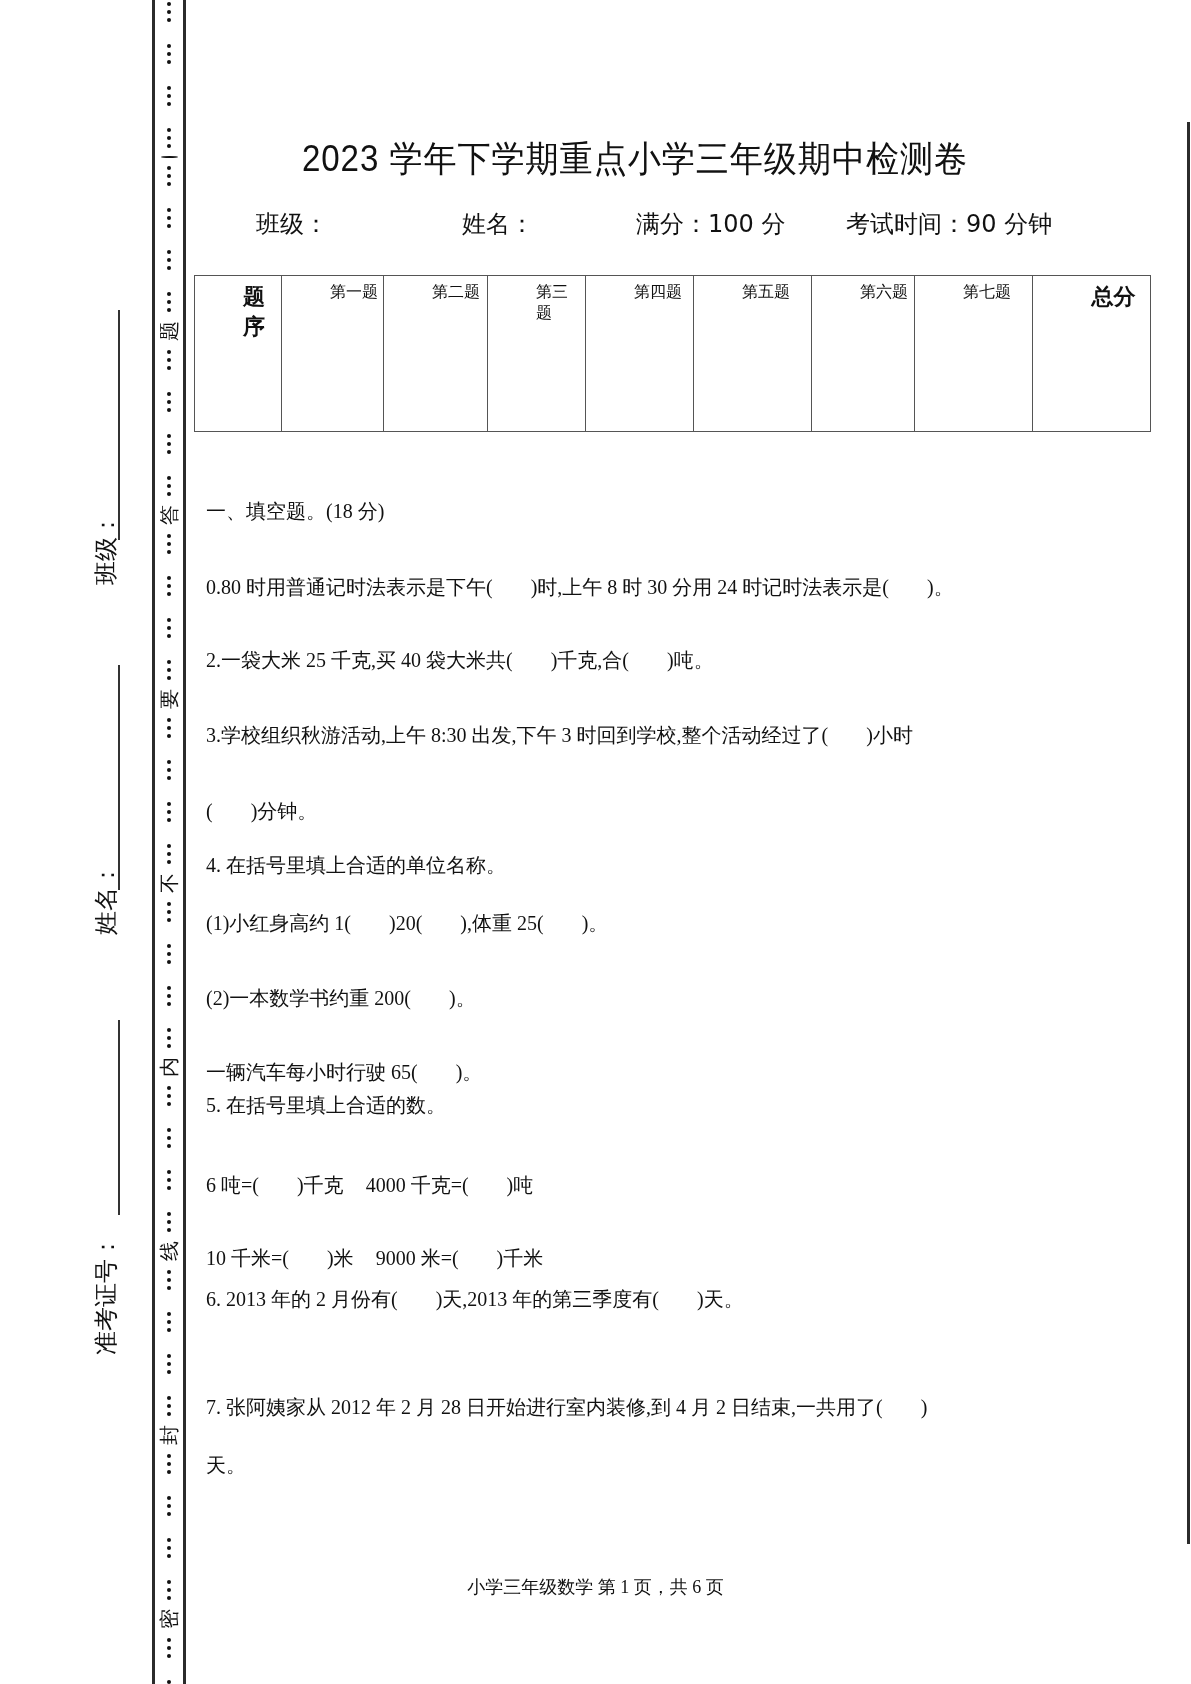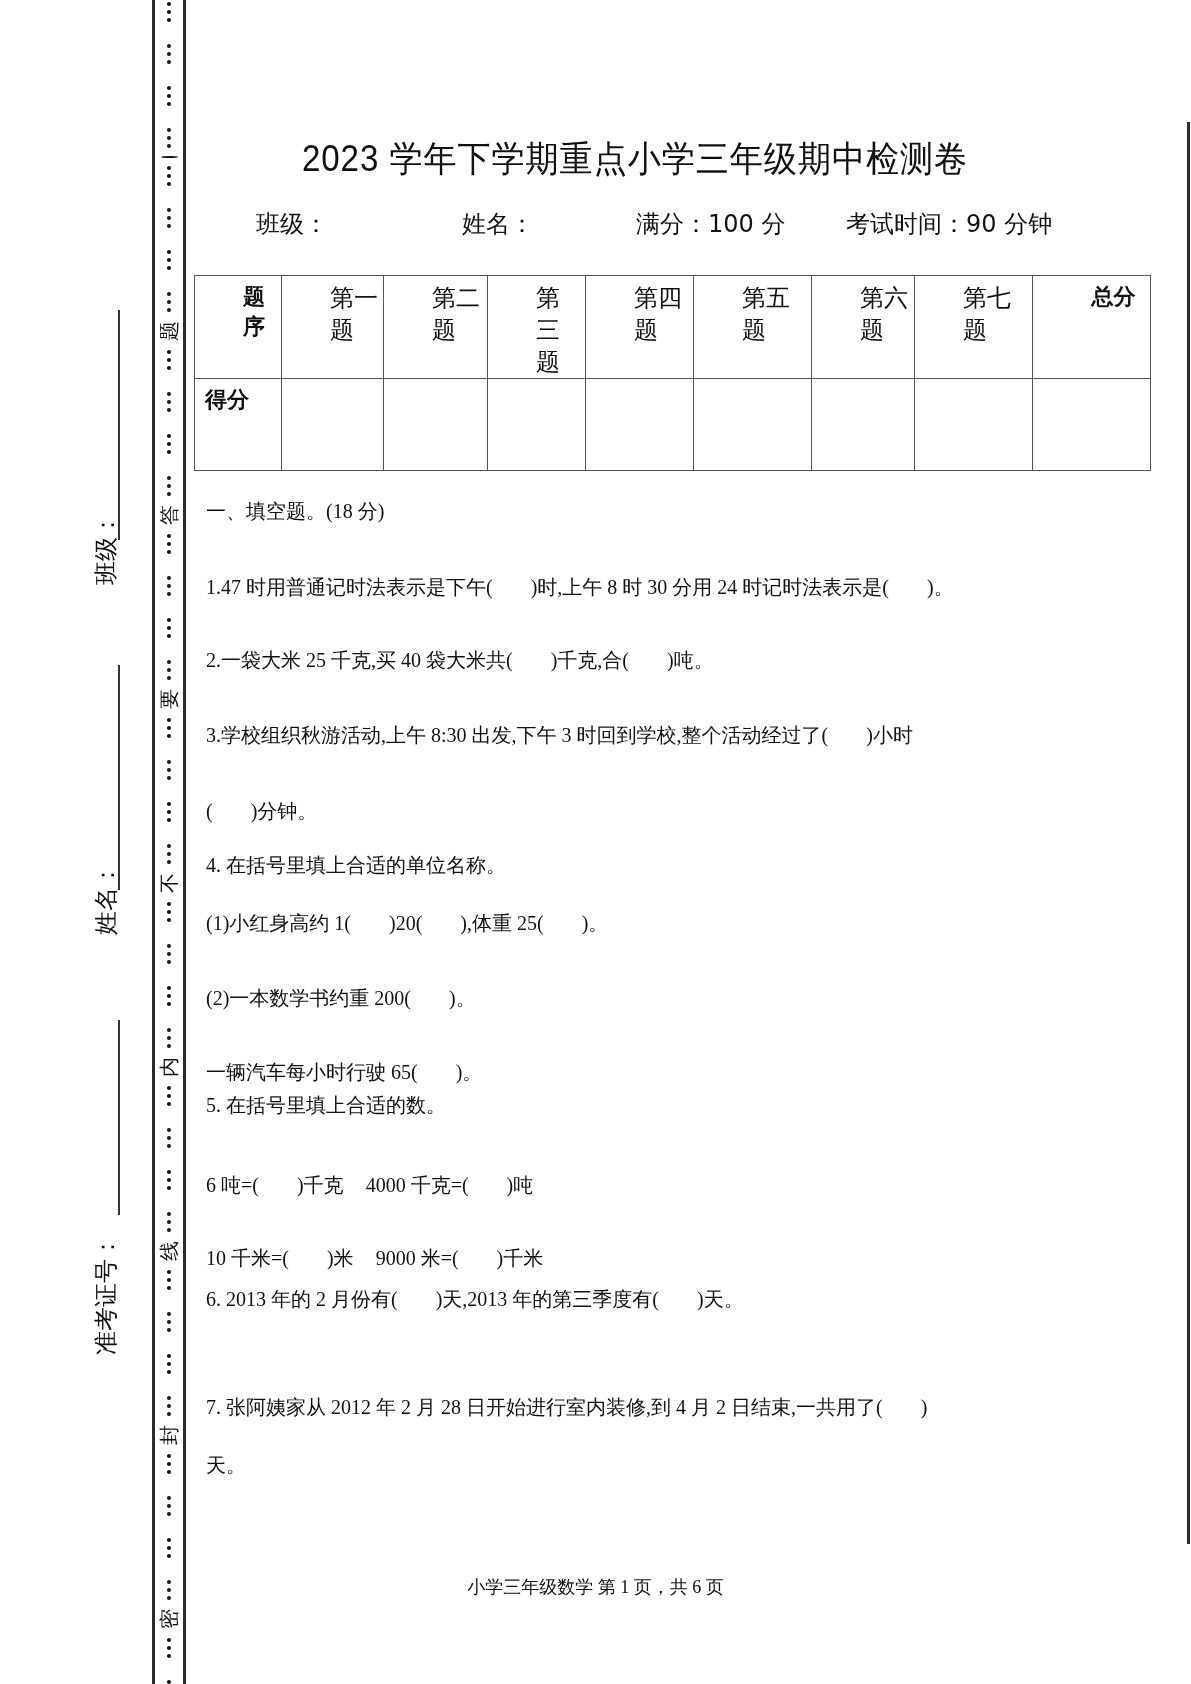--- a/index.html
+++ b/index.html
@@ -41,21 +41,21 @@
     font-family: "DejaVu Sans", sans-serif; font-size: 24px;
   }
   .meta-row span { position: absolute; white-space: nowrap; }
 
   table.score {
     position: absolute; left: 194px; top: 275px; width: 948px; height: 157px;
     border-collapse: collapse; table-layout: fixed;
   }
   table.score td {
     border: 1.5px solid #555; vertical-align: top; padding: 6px 4px 0 10px;
-    font-family: Liberation Serif, serif; font-size: 24px;
+    font-family: Liberation Serif, serif; font-size: 16px;
   }
   table.score tr.head td { height: 68px; padding-left: 48px; }
   table.score tr.body td { height: 85px; }
   table.score td.rowhead { font-family: "DejaVu Sans", sans-serif; font-weight: bold; font-size: 22px; }
   table.score td.total { font-family: "DejaVu Sans", sans-serif; font-weight: bold; font-size: 22px; text-align: center; }
 
   .q {
     position: absolute; left: 206px; font-family: "Liberation Serif", "DejaVu Serif", serif;
     font-size: 20px; white-space: nowrap; line-height: 30px;
   }
@@ -280,38 +280,27 @@
     <td class="rowhead">题序</td>
     <td>第一题</td>
     <td>第二题</td>
     <td>第三题</td>
     <td>第四题</td>
     <td>第五题</td>
     <td>第六题</td>
     <td>第七题</td>
     <td class="total">总分</td>
   </tr>
-  <tr class="body">
-    <td class="rowhead">得分</td>
-    <td></td>
-    <td></td>
-    <td></td>
-    <td></td>
-    <td></td>
-    <td></td>
-    <td></td>
-    <td></td>
-  </tr>
 </tbody>
   </table>
 
 <div class="q" style="top:496px;">一、填空题。(18 分)</div>
 
 <div class="q" style="top:572px;">
-  <span>1.47 时用普通记时法表示是下午(</span><span class="blank"></span><span>)时,上午 8 时 30 分用 24 时记时法表示是(</span><span class="blank"></span><span>)。</span>
+  <span>0.80 时用普通记时法表示是下午(</span><span class="blank"></span><span>)时,上午 8 时 30 分用 24 时记时法表示是(</span><span class="blank"></span><span>)。</span>
 </div>
 
 <div class="q" style="top:645px;">
   <span>2.一袋大米 25 千克,买 40 袋大米共(</span><span class="blank"></span><span>)千克,合(</span><span class="blank"></span><span>)吨。</span>
 </div>
 
 <div class="q" style="top:720px;">
   <span>3.学校组织秋游活动,上午  8:30  出发,下午  3  时回到学校,整个活动经过了(</span><span class="blank"></span><span>)小时</span>
 </div>
 <div class="q" style="top:796px;">

